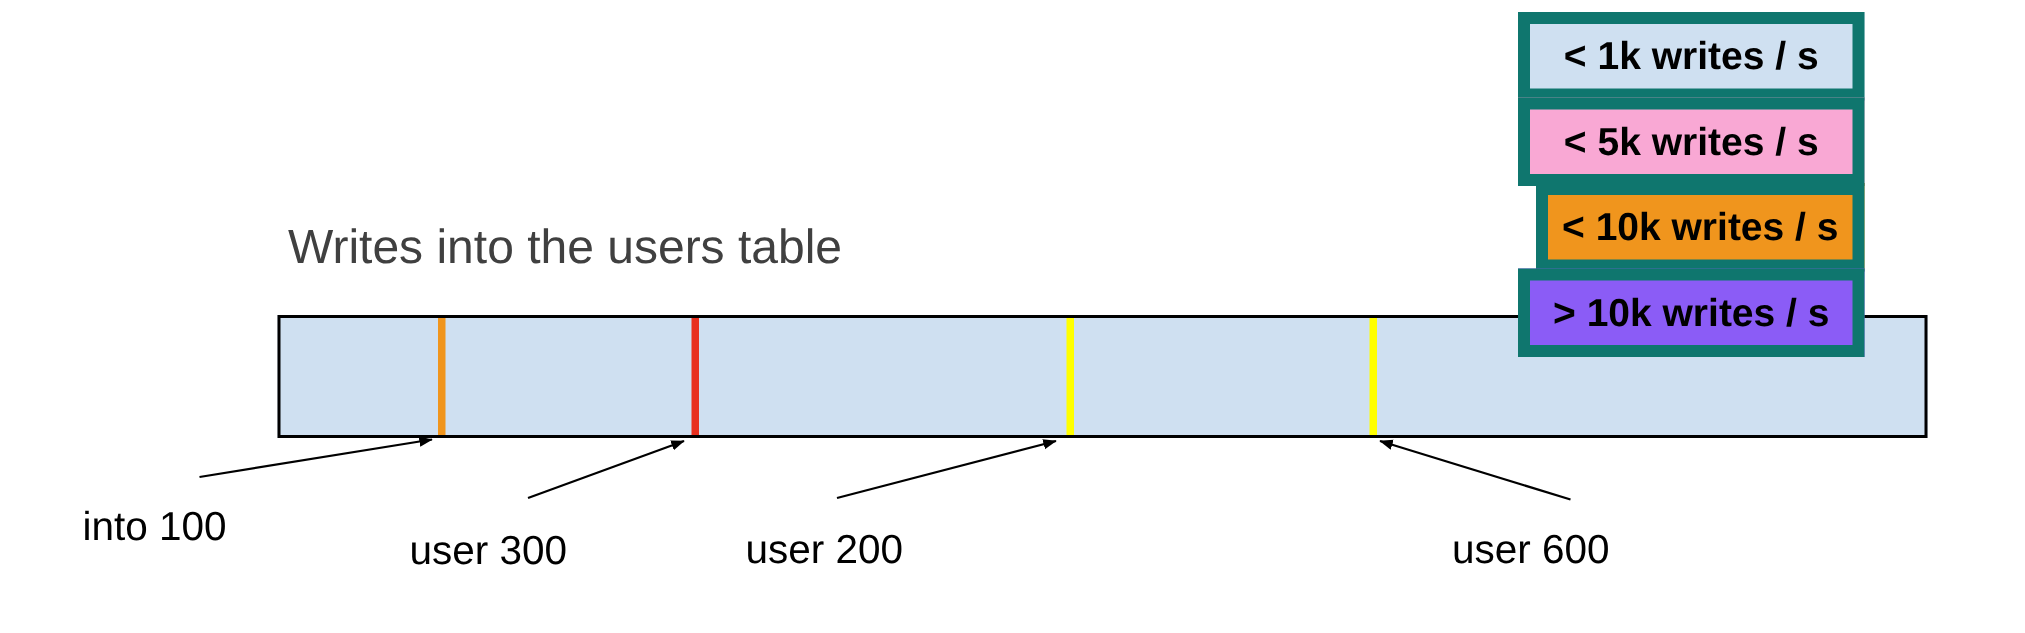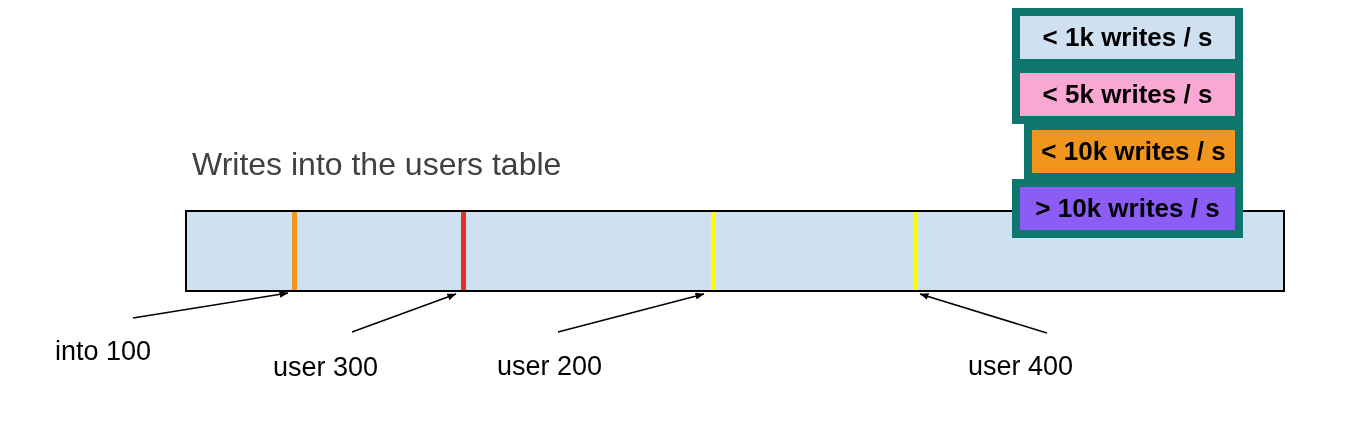--- a/index.html
+++ b/index.html
@@ -99,16 +99,16 @@
   <line x1="133" y1="318" x2="288" y2="293" stroke="#000000" stroke-width="1.5" marker-end="url(#ah)"></line>
       <line x1="352" y1="332" x2="456" y2="294" stroke="#000000" stroke-width="1.5" marker-end="url(#ah)"></line>
       <line x1="558" y1="332" x2="704" y2="294" stroke="#000000" stroke-width="1.5" marker-end="url(#ah)"></line>
       <line x1="1047" y1="333" x2="920" y2="294" stroke="#000000" stroke-width="1.5" marker-end="url(#ah)"></line>
     </svg>
 
   <div id="labels">
       <div class="user-label" style="left: 55px; top: 336px;">into 100</div>
       <div class="user-label" style="left: 273px; top: 352px;">user 300</div>
       <div class="user-label" style="left: 497px; top: 351px;">user 200</div>
-      <div class="user-label" style="left: 968px; top: 351px;">user 400</div>
+      <div class="user-label" style="left: 968px; top: 351px;">user 600</div>
     </div>
 
 </div>
 
 </body></html>

